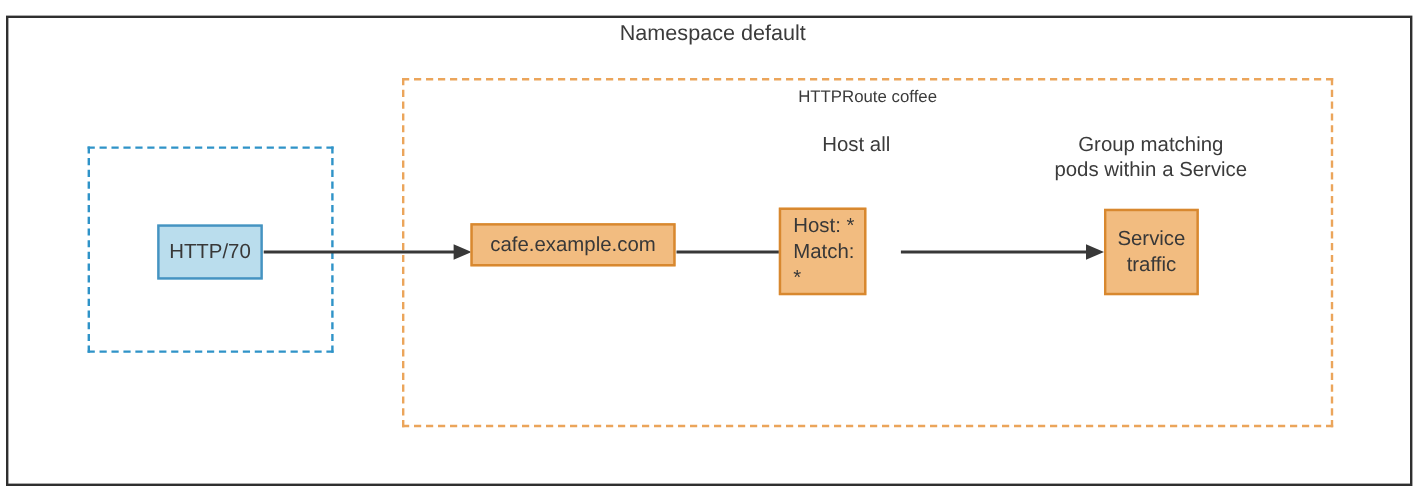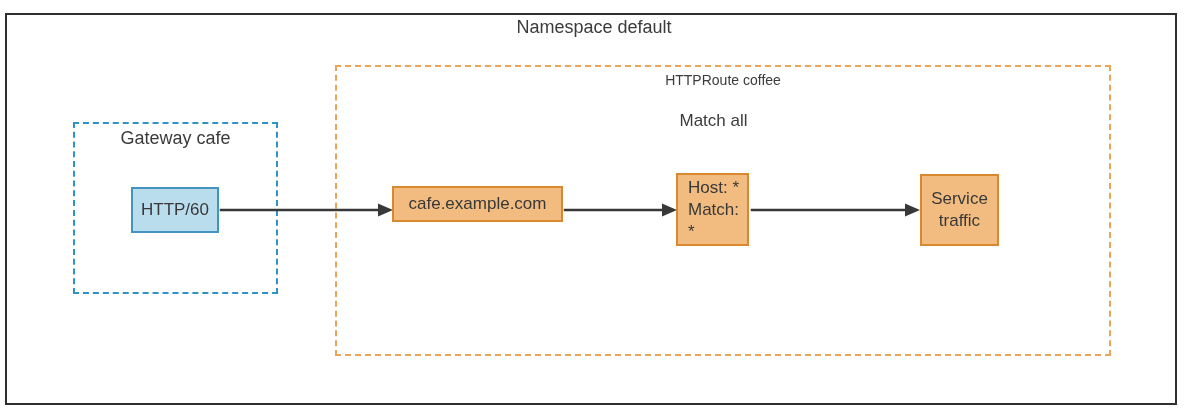--- a/index.html
+++ b/index.html
@@ -86,21 +86,21 @@
   }
   .node-listener {
     left: 131px; top: 187px;
     width: 88px; height: 46px;
   }
   .node-hostname {
     left: 392px; top: 186px;
     width: 171px; height: 36px;
   }
   .node-match {
-    left: 676px; top: 173px;
+    left: 649px; top: 173px;
     width: 73px; height: 73px;
     justify-content: flex-start;
     padding-left: 10px;
   }
   .node-match .lines { text-align: left; }
   .node-service {
     left: 920px; top: 174px;
     width: 79px; height: 72px;
   }
   .node-service .lines { text-align: center; }
@@ -138,42 +138,41 @@
 </style>
 </head>
 <body>
 
 <div class="canvas">
 
   <div class="outer-box"></div>
   <div class="ns-title">Namespace default</div>
 
   <div class="group-blue"></div>
-  <div class="group-blue-label">Gateway cafe</div>
 
   <div class="group-orange"></div>
   <div class="group-orange-label">HTTPRoute coffee</div>
 
   <svg class="arrows" width="1188" height="420">
     <g>
       <line class="arrow-line" x1="221" y1="210" x2="379" y2="210"></line>
       <polygon class="arrow-head" points="378,203.5 393,210 378,216.5"></polygon>
     </g>
     <g>
       <line class="arrow-line" x1="565" y1="210" x2="663" y2="210"></line>
       <polygon class="arrow-head" points="662,203.5 677,210 662,216.5"></polygon>
     </g>
     <g>
       <line class="arrow-line" x1="752" y1="210" x2="906" y2="210"></line>
       <polygon class="arrow-head" points="905,203.5 920,210 905,216.5"></polygon>
     </g>
   </svg>
 
   <div class="node node-blue node-listener">
-    <span>HTTP/60</span>
+    <span>HTTP/70</span>
   </div>
 
   <div class="node node-orange node-hostname">
     <span>cafe.example.com</span>
   </div>
 
   <div class="node node-orange node-match">
     <div class="lines">
       <div>Host: *</div>
       <div>Match: *</div>
@@ -181,17 +180,21 @@
   </div>
 
   <div class="node node-orange node-service">
     <div class="lines">
       <div>Service</div>
       <div>traffic</div>
     </div>
   </div>
 
   <div class="annotation annotation-match">
-    <div>Match all</div>
-  </div>
-
+    <div>Host all</div>
+  </div>
+
+  <div class="annotation annotation-service">
+    <div>Group matching</div>
+    <div>pods within a Service</div>
+  </div>
 
 </div>
 
 </body></html>

